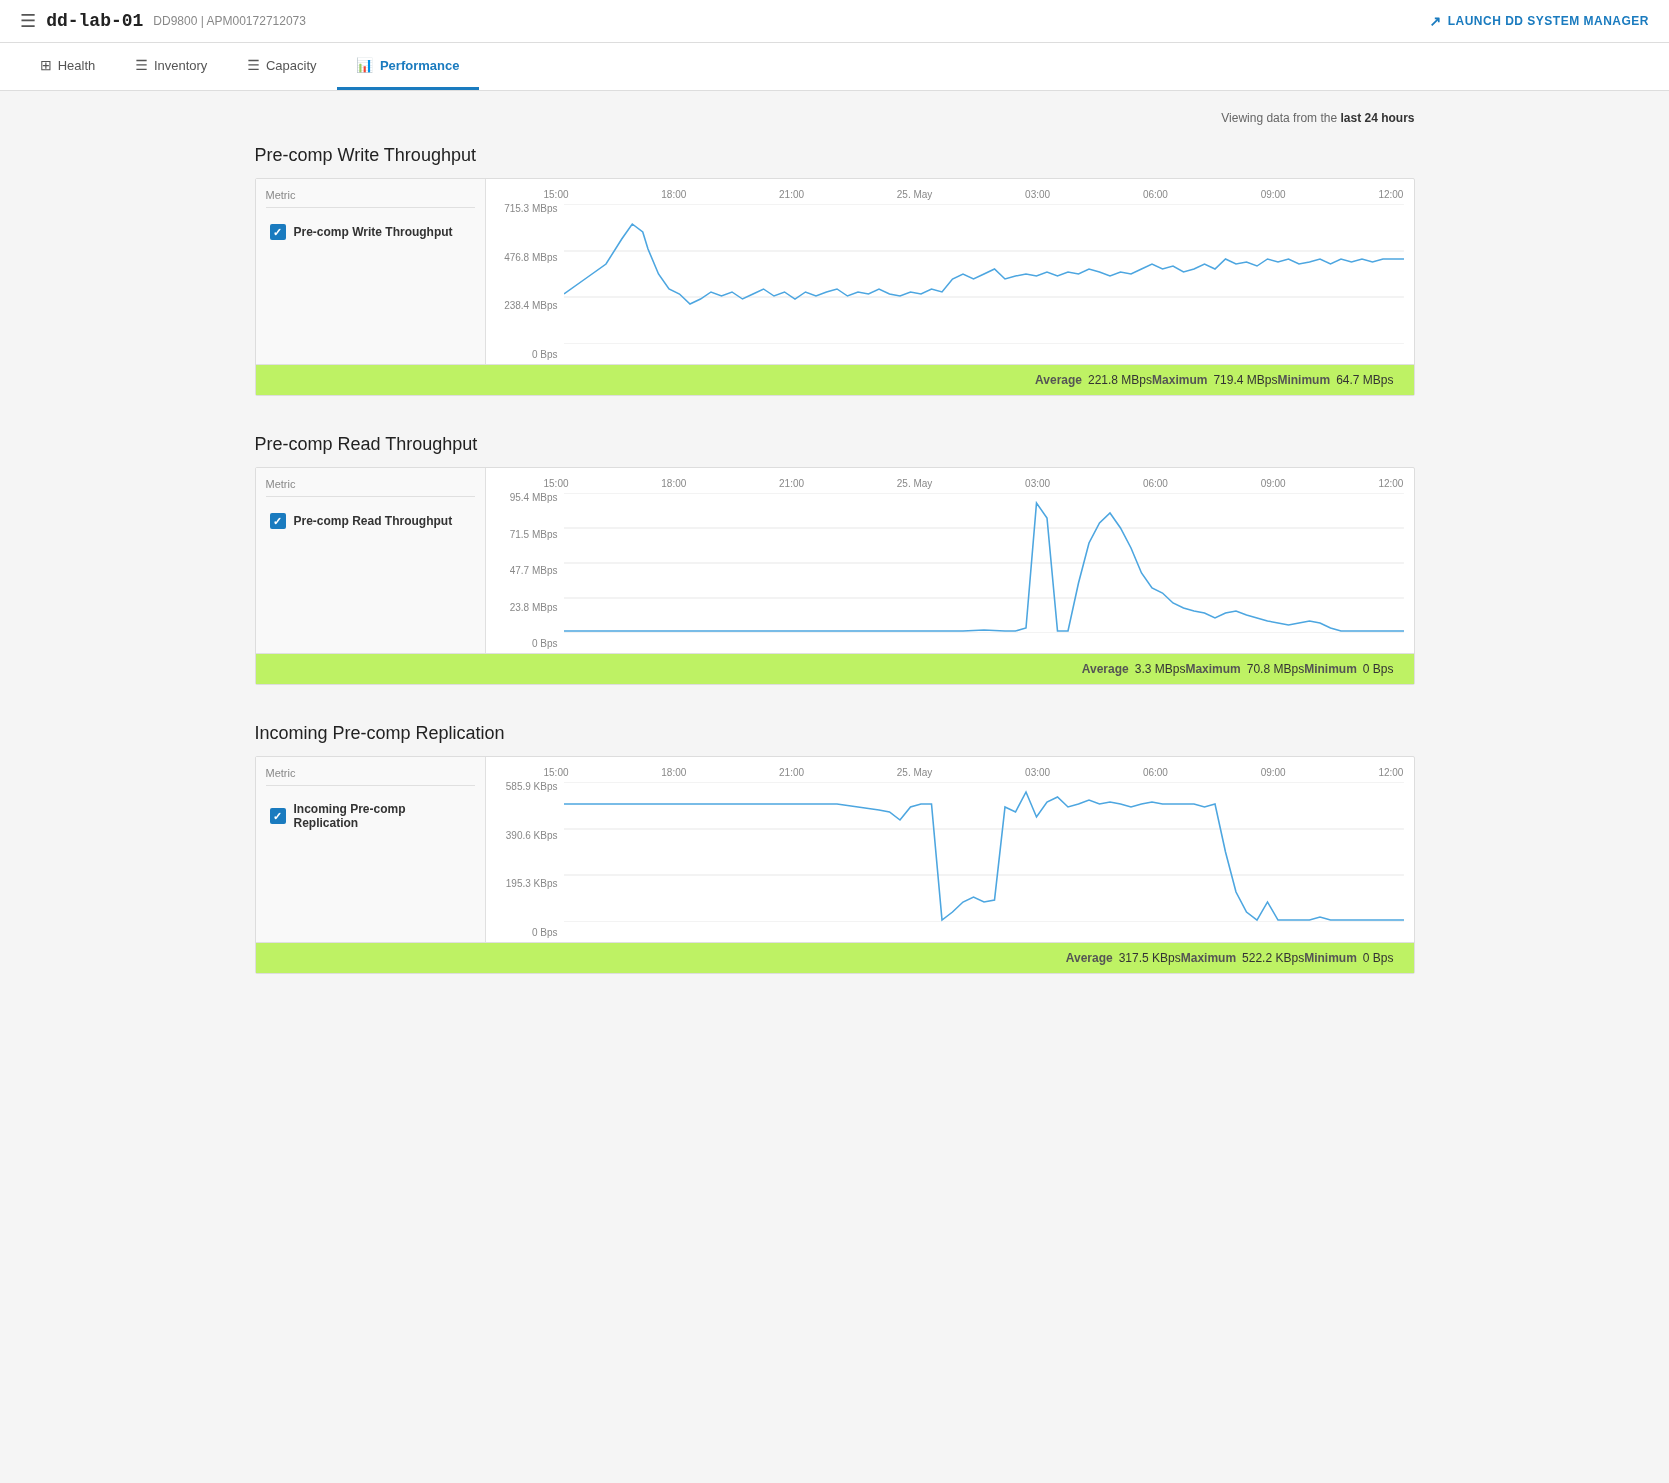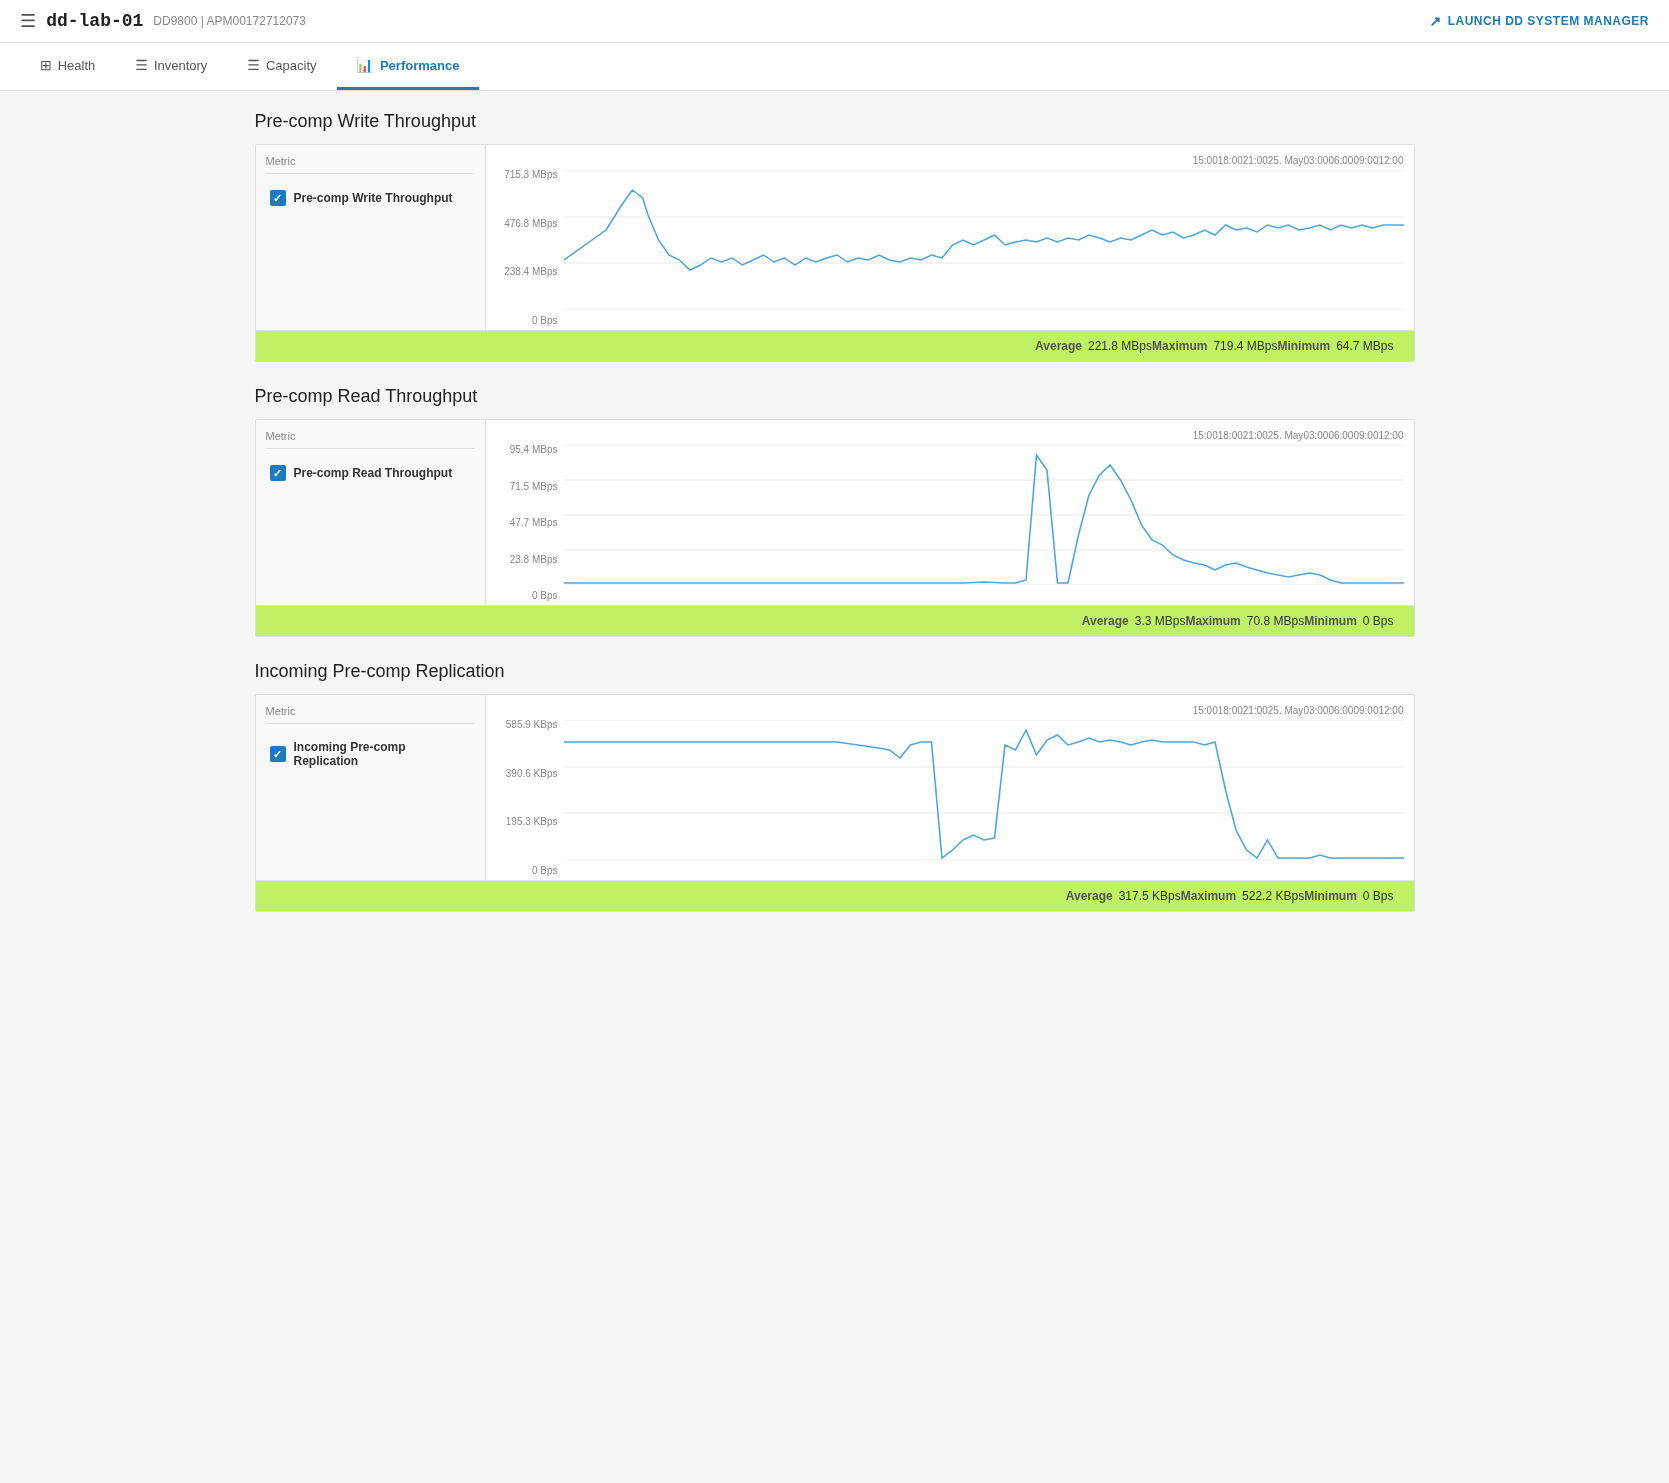--- a/index.html
+++ b/index.html
@@ -80,21 +80,21 @@
 
     .viewing-info {
       text-align: right;
       color: #666;
       font-size: 12px;
       margin-bottom: 20px;
     }
     .viewing-info strong { font-weight: bold; color: #333; }
 
     .chart-section {
-      margin-bottom: 24px;
+      margin-bottom: 38px;
     }
     .chart-section-title {
       font-size: 18px;
       font-weight: 400;
       color: #222;
       margin-bottom: 12px;
     }
 
     .chart-card {
       background: #fff;
@@ -151,21 +151,21 @@
     }
 
     .chart-area {
       flex: 1;
       padding: 10px 10px 0 10px;
       position: relative;
       overflow: hidden;
     }
     .chart-time-axis {
       display: flex;
-      justify-content: flex-end;
+      justify-content: space-between;
       padding: 0 0 4px 40px;
       font-size: 10px;
       color: #888;
     }
     .chart-graph {
       position: relative;
       height: 160px;
       display: flex;
       align-items: flex-end;
     }
@@ -238,20 +238,24 @@
     <span>Capacity</span>
   </a>
   <a class="nav-tab active">
     <span class="tab-icon">📊</span>
     <span>Performance</span>
   </a>
 </div>
 
 <div class="main-content">
 
+  <div class="viewing-info">
+    <span>Viewing data from the </span>
+    <strong>last 24 hours</strong>
+  </div>
 
   <div class="chart-section">
     <div class="chart-section-title">Pre-comp Write Throughput</div>
     <div class="chart-card">
       <div class="chart-body">
 
         <div class="chart-legend">
           <div class="legend-header">Metric</div>
           <div class="legend-item">
             <div class="legend-checkbox"></div>

